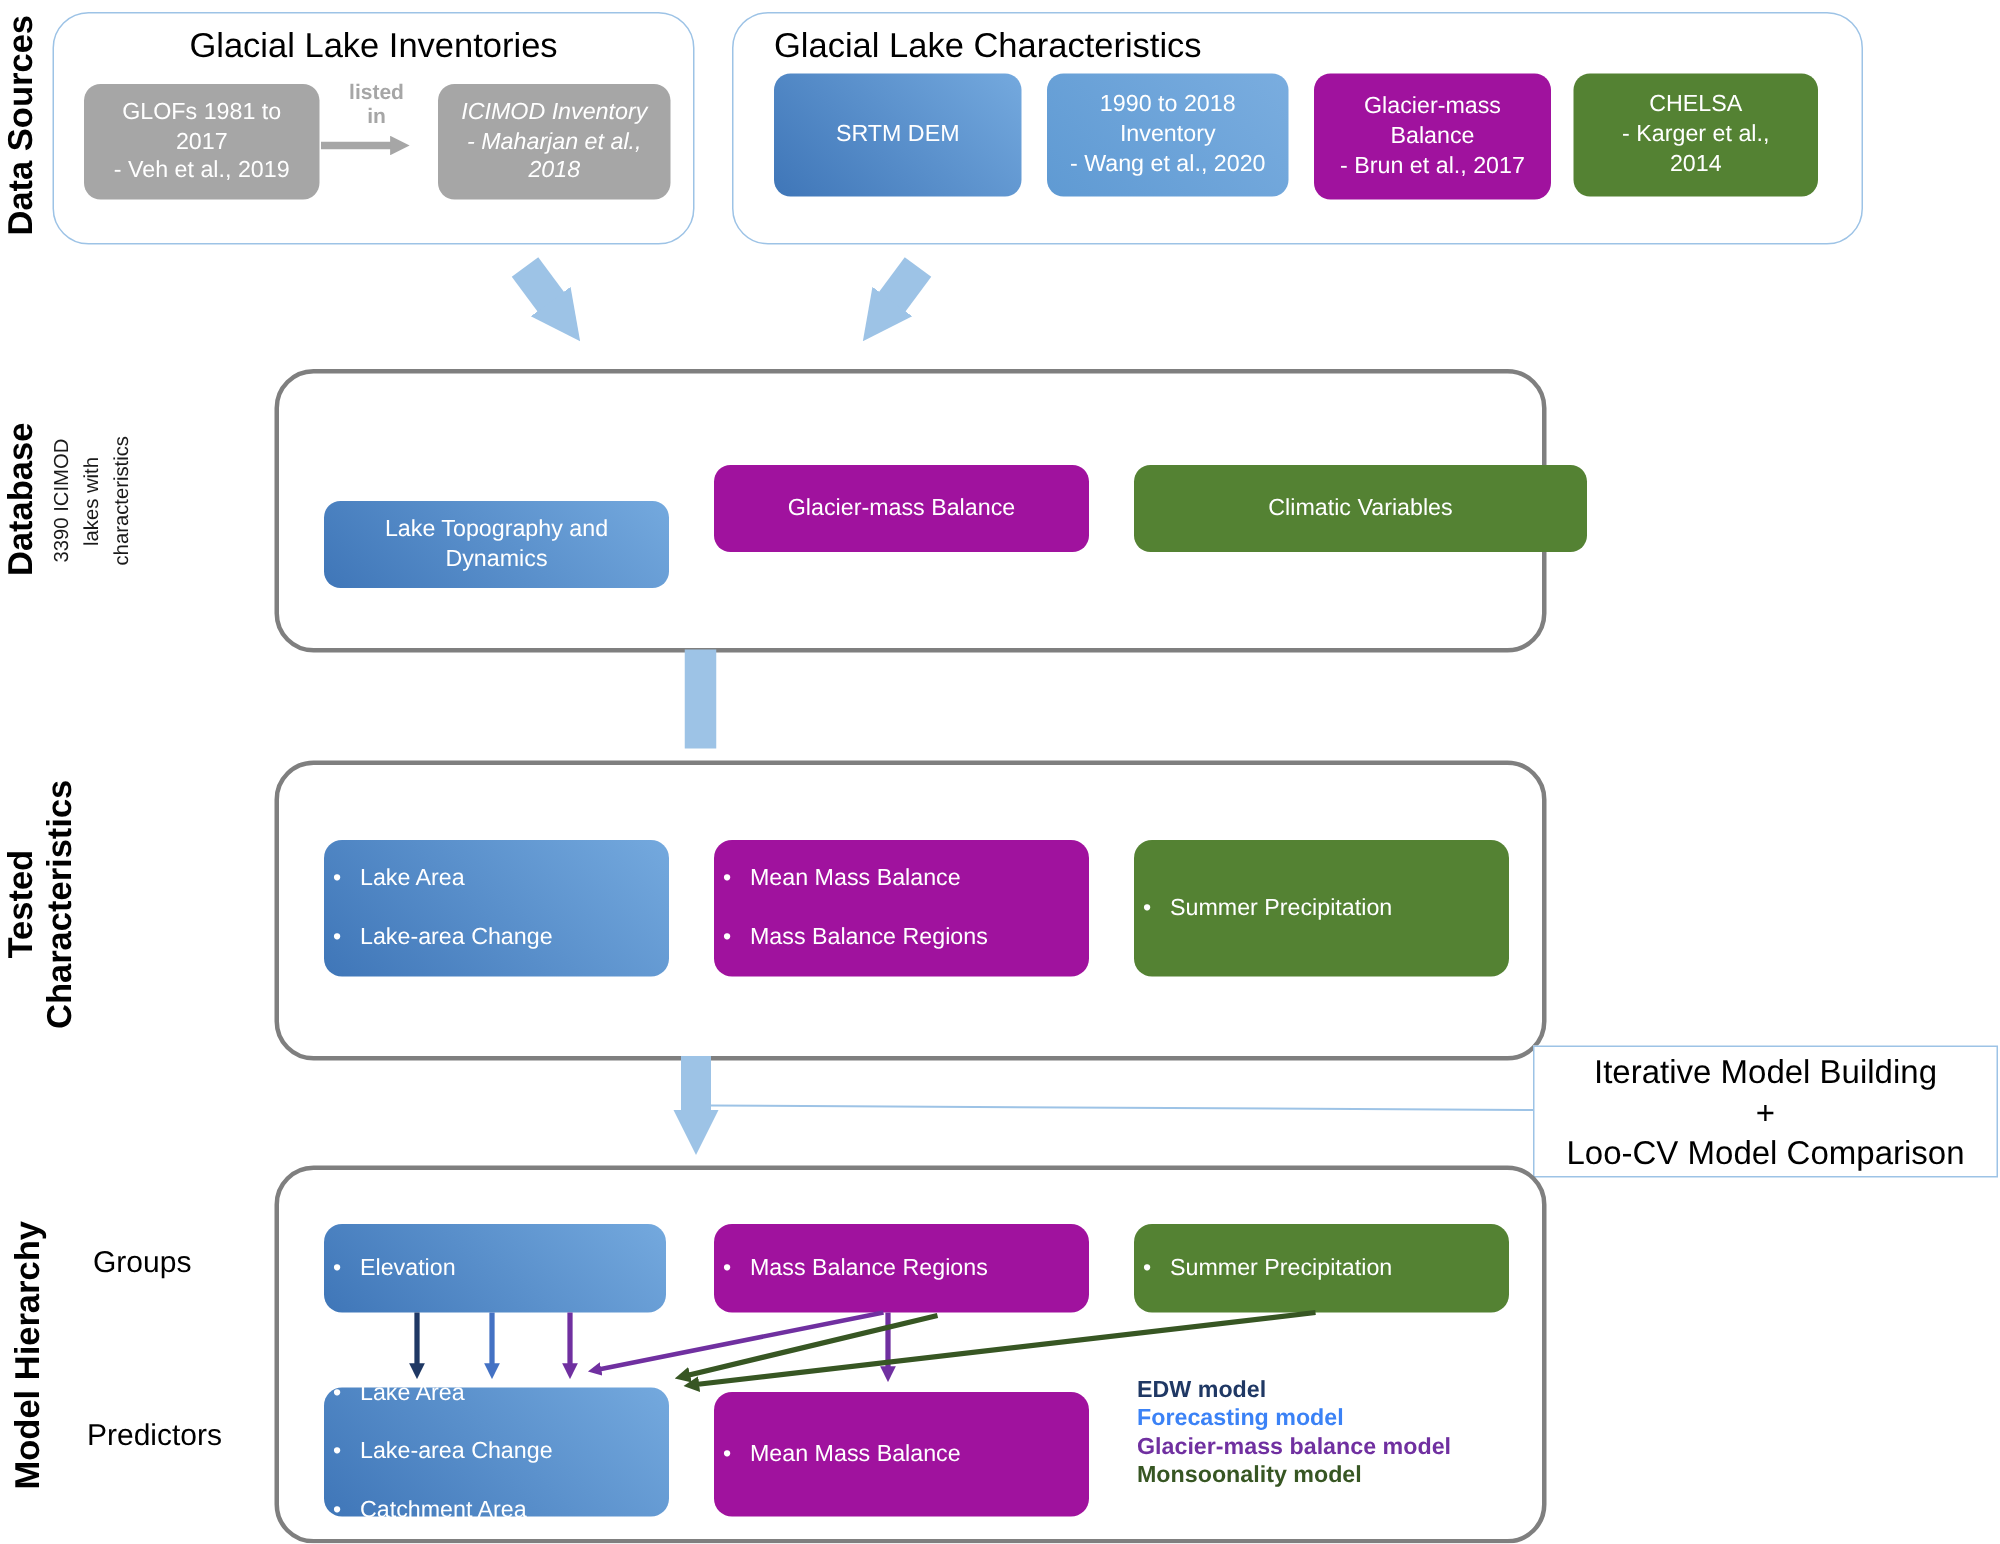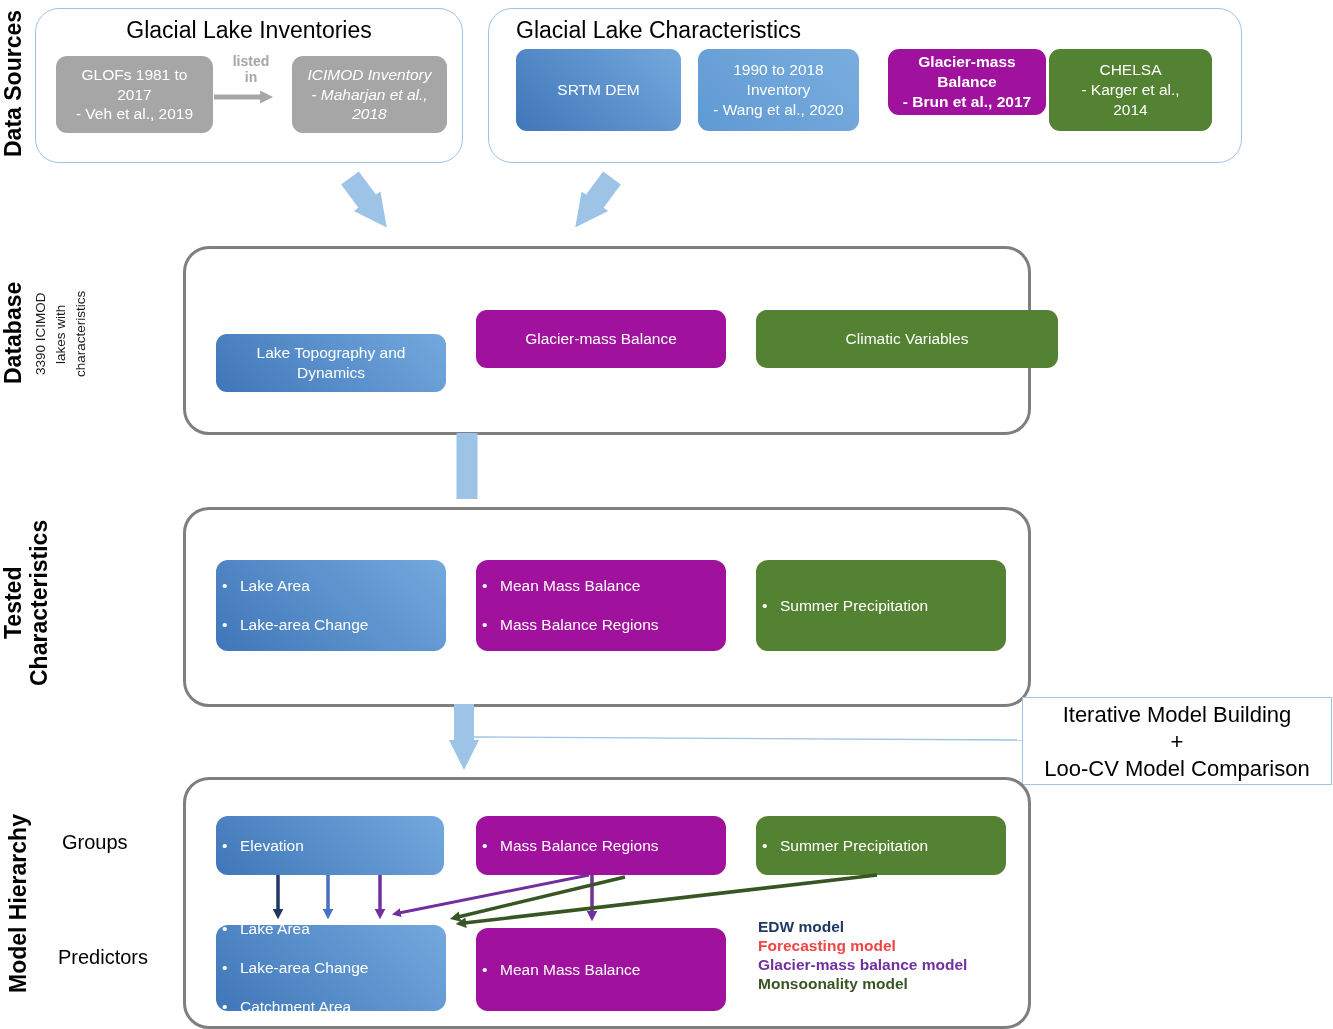--- a/index.html
+++ b/index.html
@@ -35,21 +35,21 @@
   ul.blist li::before{content:"\2022";position:absolute;left:6px;}
 
   .listedin{position:absolute;color:#A6A6A6;font-weight:bold;font-size:14px;line-height:16px;
             text-align:center;white-space:pre-line;}
 
   .rowlabel{position:absolute;font-size:20px;color:#000;}
 
   
   .legend{position:absolute;font-weight:bold;font-size:15.5px;line-height:19px;}
   .lg-navy{color:#1F3864;}
-  .lg-blue{color:#ef4444;}
+  .lg-blue{color:#3b82f6;}
   .lg-purple{color:#7030A0;}
   .lg-green{color:#375623;}
 
   .iter-box{position:absolute;border:1.4px solid #9DC3E6;background:#fff;color:#000;
             display:flex;flex-direction:column;justify-content:center;align-items:center;
             font-size:22px;line-height:27px;text-align:center;}
 
   svg.overlay{position:absolute;left:0;top:0;pointer-events:none;}
 </style>
 </head>
@@ -77,21 +77,21 @@
 - Maharjan et al.,
 2018</div>
   </div>
 
   <div class="panel-blue" style="left:488px;top:8px;width:752px;height:153px;">
     <div class="panel-title" style="left:27px;top:8px;">Glacial Lake Characteristics</div>
     <div class="cbox blue-grad" style="left:27px;top:40px;width:165px;height:82px;">SRTM DEM</div>
     <div class="cbox blue-flat" style="left:209px;top:40px;width:161px;height:82px;">1990 to 2018
 Inventory
 - Wang et al., 2020</div>
-    <div class="cbox magenta" style="left:399px;top:40px;width:158px;height:66px;font-weight:bold;">Glacier-mass
+    <div class="cbox magenta" style="left:387px;top:40px;width:158px;height:84px;">Glacier-mass
 Balance
 - Brun et al., 2017</div>
     <div class="cbox olive" style="left:560px;top:40px;width:163px;height:82px;">CHELSA
 - Karger et al.,
 2014</div>
   </div>
 
   <div class="panel-gray" style="left:183px;top:246px;width:842px;height:183px;">
     <div class="cbox blue-grad" style="left:30px;top:65px;width:230px;height:58px;margin-top:20px;">Lake Topography and
 Dynamics</div>

